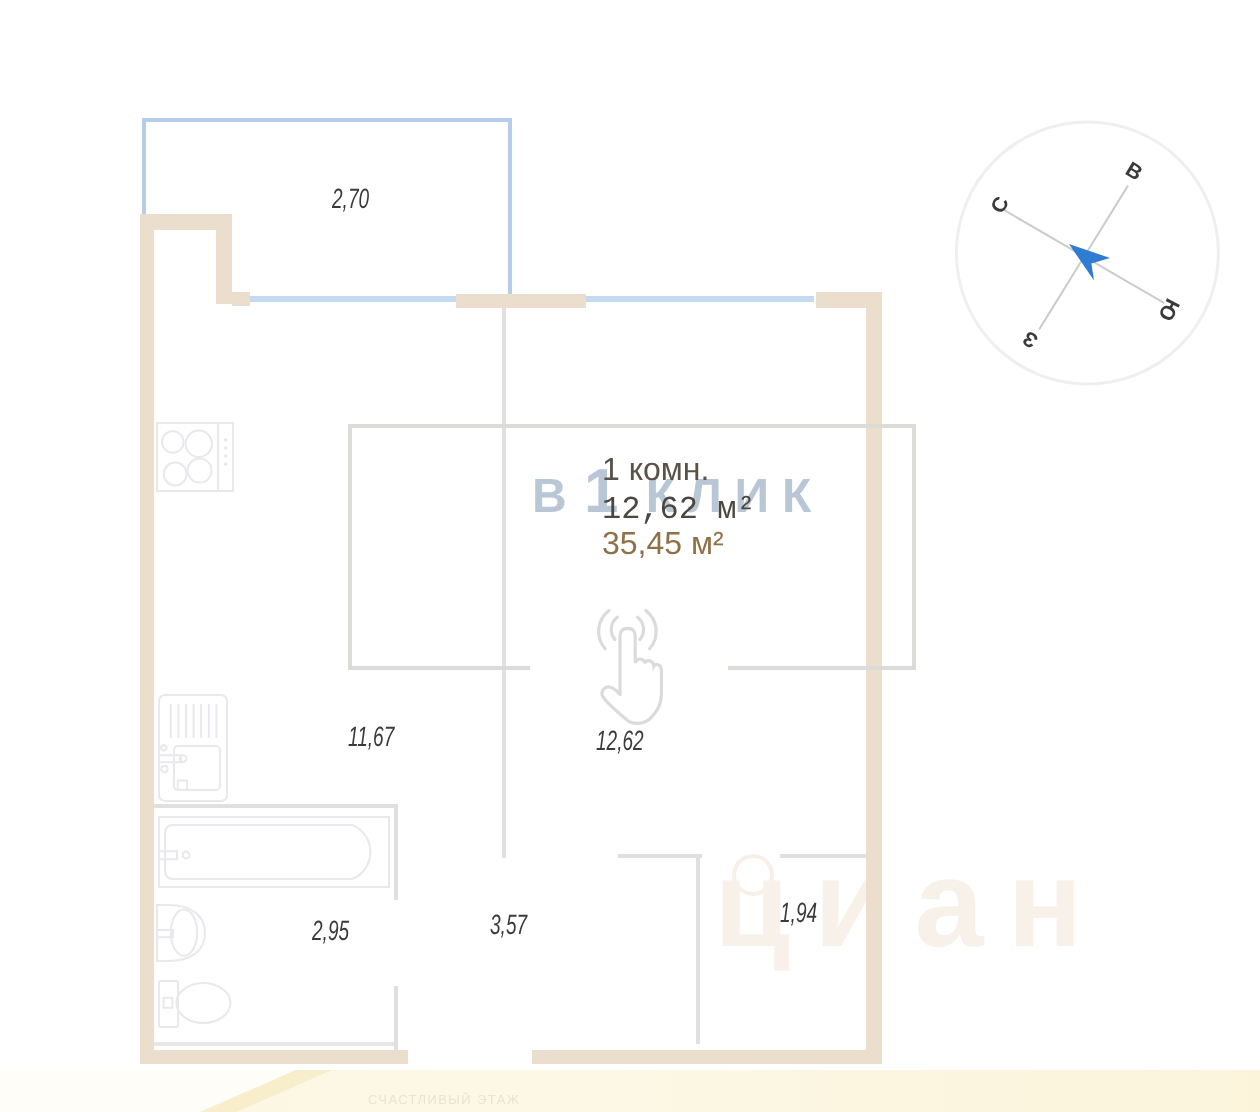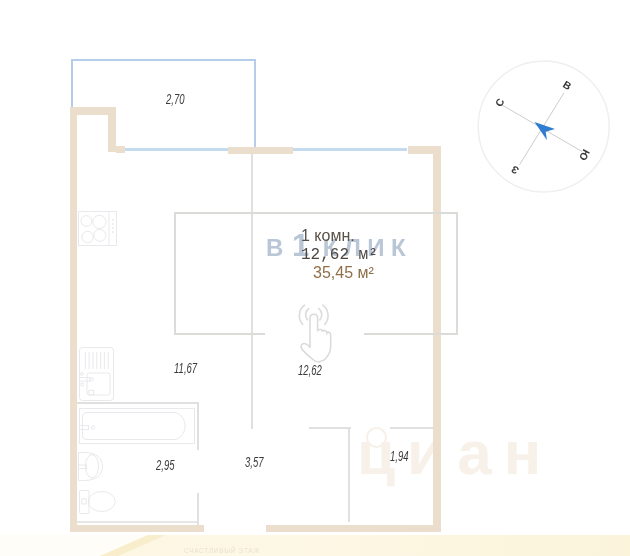--- a/index.html
+++ b/index.html
@@ -167,21 +167,21 @@
 
   <div style="position:absolute;left:364px;top:333.3px;width:93.5px;height:2.2px;background:#dbdbd8;"></div>
 
   <div style="position:absolute;left:246px;top:228px;width:220px;height:30px;color:#b9c6d6;font-weight:bold;white-space:nowrap;margin-left:20px;">
     <span style="font-size:24px;vertical-align:baseline;">В</span><span style="font-size:31px;vertical-align:baseline;"> 1 </span><span style="font-size:24px;letter-spacing:6.5px;vertical-align:baseline;margin-left:5px;">КЛИК</span>
   </div>
 
   <div style="position:absolute;left:301px;top:227px;font-size:16px;line-height:18.6px;color:#4c4641;">
     <div style="color:#5a5148;">1 комн.</div>
     <div style="color:#4c4641;font-family:Liberation Mono, monospace;">12,62 м²</div>
-    <div style="color:#8f7048;margin-left:12px;">35,45 м²</div>
+    <div style="color:#8f7048;">35,45 м²</div>
   </div>
 
 
   <svg style="left:296px;top:304px;" width="40" height="59" viewBox="0 0 40 59">
     <g fill="none" stroke="#dbdbdb" stroke-width="1.6" stroke-linecap="round">
       <path d="M8.5,1.2 A13.2,13.2 0 0 0 6.6,20.4"></path>
       <path d="M12.6,4.6 A7.8,7.8 0 0 0 11.5,15.8"></path>
       <path d="M26.9,1.2 A13.2,13.2 0 0 1 28.8,20.4"></path>
       <path d="M22.8,4.6 A7.8,7.8 0 0 1 23.9,15.8"></path>
       <path d="M14,43 L14,14.2 Q14,10.2 17.8,10.2 Q21.6,10.2 21.6,14.2 L21.6,27.6 C21.6,25 26.2,24.7 26.5,27.7 C27.1,25.6 30.6,26 30.9,29 C31.8,27.4 34.6,28.2 34.7,31 L34.7,42.5 C34.7,48.5 32.5,51.5 29.5,54.8 C26.5,58.2 20.5,58.6 17.5,56 C13.5,52.5 8,48.2 5.7,44.7 C3.7,41.6 6.6,38.1 10.3,40.1 C11.8,40.9 13,41.9 14,43.3"></path>

